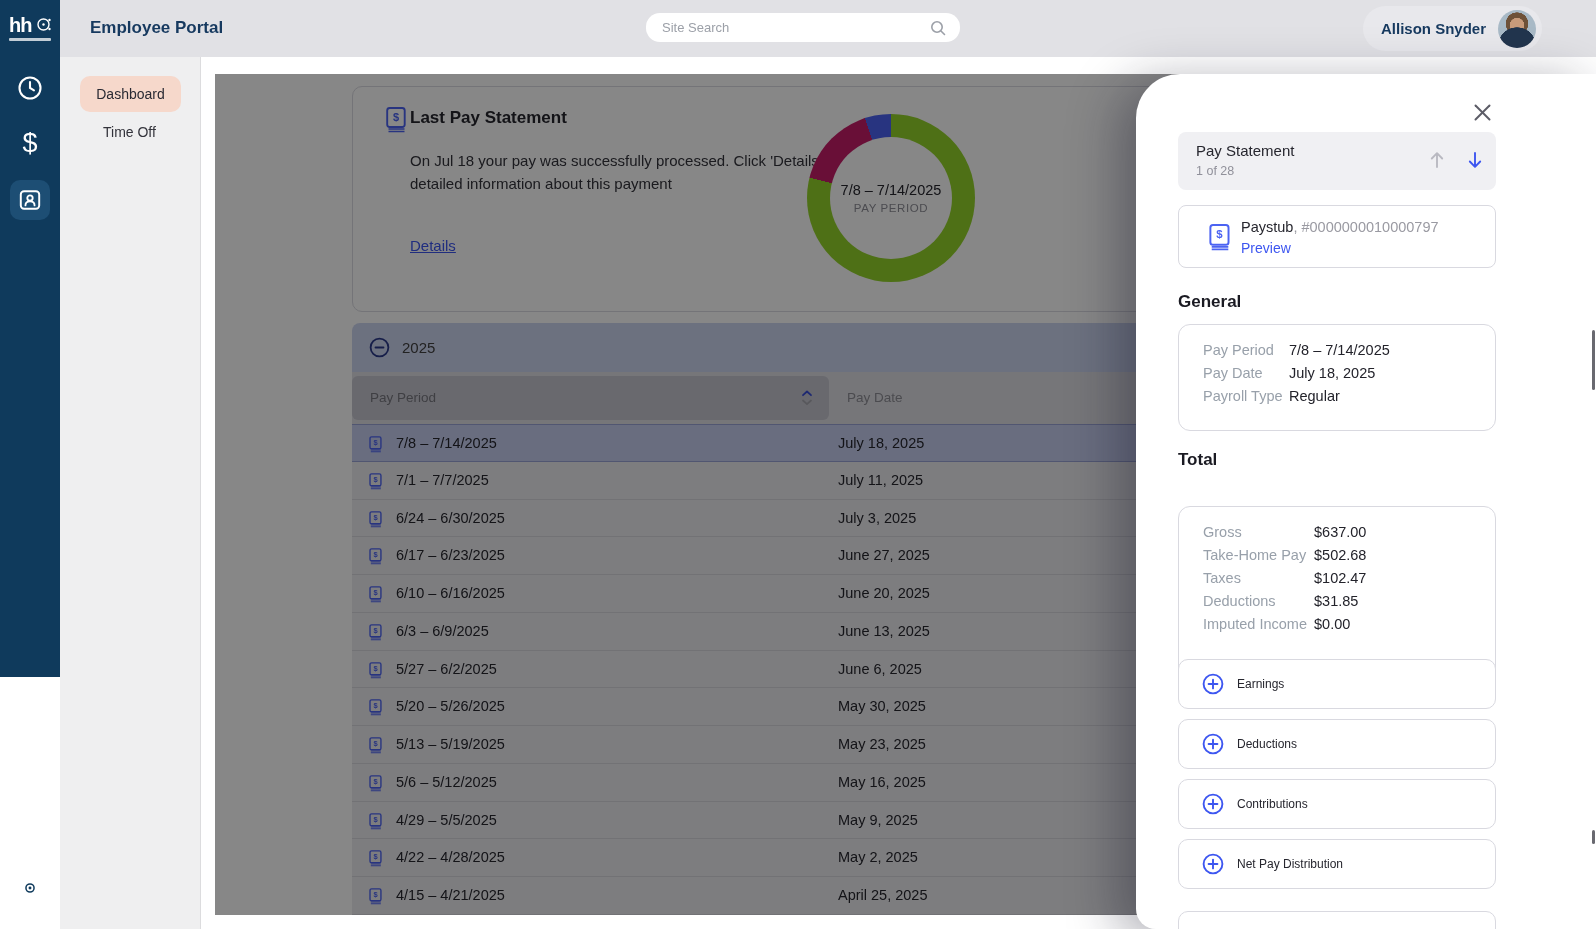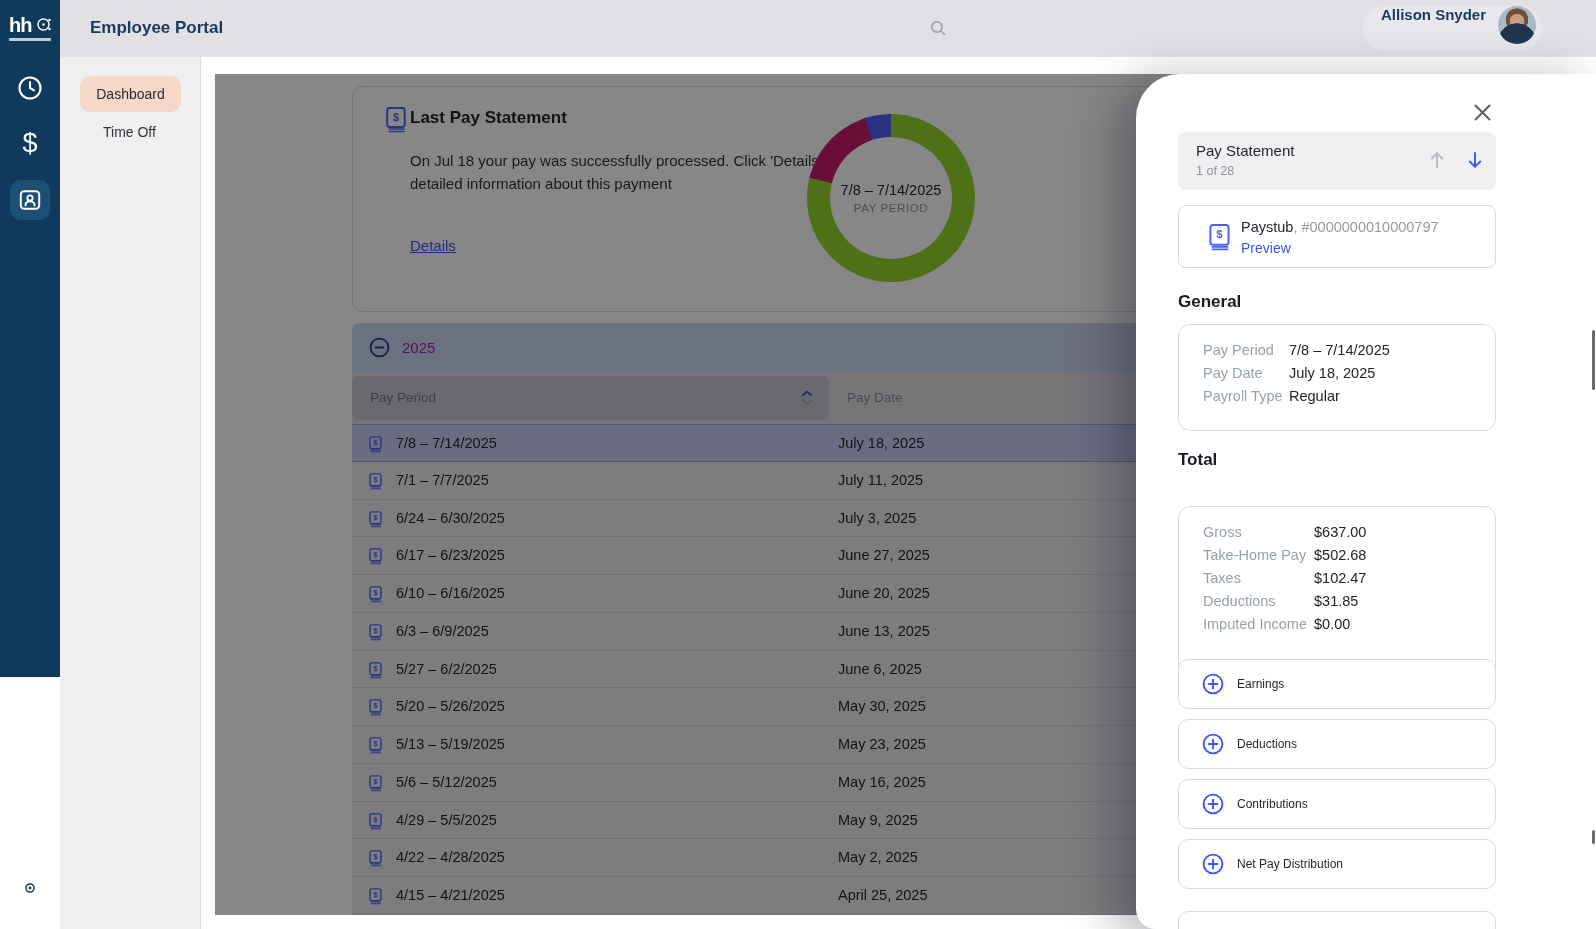--- a/index.html
+++ b/index.html
@@ -24,21 +24,21 @@
 
   
   .topbar { position:absolute; left:60px; top:0; width:1536px; height:57px; background:#E1E1E5; z-index:25; }
   .app-title { position:absolute; left:30px; top:18px; font-size:17px; font-weight:bold; color:#16395F; }
   .search { position:absolute; left:586px; top:13px; width:314px; height:29px; background:#fff;
             border:none; border-radius:14px; padding:0 36px 0 16px; font-size:13px; color:#3a3a42;
             font-family:"Liberation Sans", sans-serif; outline:none; }
   .search::placeholder { color:#9CA0A8; }
   .search-ic { position:absolute; left:868px; top:18px; }
   .userpill { position:absolute; right:54px; top:6px; height:45px; padding:0 6px 0 18px; background:#E8E8EC;
-              border-radius:23px; display:flex; gap:12px; }
+              border-radius:23px; display:flex; align-items:center; gap:12px; }
   .uname { font-size:15px; font-weight:bold; color:#16395F; }
   .avatar { width:38px; height:38px; border-radius:50%;
             background:
               radial-gradient(circle at 50% 96%, #22354e 0 46%, transparent 47%),
               radial-gradient(circle at 50% 40%, #c89b7b 0 24%, transparent 25%),
               radial-gradient(circle at 50% 36%, #6e5138 0 36%, transparent 37%),
               linear-gradient(#a8b9c6 0 100%); }
 
   
   .sidebar { position:absolute; left:60px; top:57px; width:141px; height:872px; background:#EFEFF0;
@@ -62,21 +62,21 @@
                  text-decoration:underline; cursor:pointer; }
   .donut { position:absolute; left:454px; top:27px; width:168px; height:168px; border-radius:50%; }
   .donut-hole { position:absolute; inset:23px; background:#fff; border-radius:50%;
                 display:flex; flex-direction:column; align-items:center; justify-content:center; gap:4px; }
   .donut-l1 { font-size:14.5px; color:#26262E; }
   .donut-l2 { font-size:11.5px; color:#8F8F98; letter-spacing:.6px; }
 
   .year-bar { position:absolute; left:137px; top:249px; width:1223px; height:49px; background:#CDD5F0;
               border-radius:8px 8px 0 0; display:flex; align-items:center; cursor:pointer; }
   .year-bar .minus { margin-left:17px; display:flex; }
-  .year-label { margin-left:12px; font-size:15px; color:#a21caf; }
+  .year-label { margin-left:12px; font-size:15px; color:#404040; }
 
   .thead { position:absolute; left:137px; top:298px; width:1223px; height:52px; background:#DFDFE4; }
   .th-period { position:absolute; left:0; top:4px; width:477px; height:44px; background:#C7C7D0;
                border-radius:6px; cursor:pointer; }
   .th-period .lbl { position:absolute; left:18px; top:14px; font-size:13.5px; color:#77777F; }
   .th-sort { position:absolute; left:448px; top:13px; }
   .th-date { position:absolute; left:495px; top:18px; font-size:13.5px; color:#8E8E96; cursor:pointer; }
 
   .rows { position:absolute; left:137px; top:350px; width:1223px; }
   .trow { position:relative; height:37.75px; background:#EDEDF0; border-bottom:1px solid #D8D8DD; cursor:pointer; }
@@ -166,20 +166,21 @@
           <line x1="17" y1="7" x2="18.7" y2="5.3"></line>
       </g>
       <circle cx="12" cy="12" r="5.4" fill="#0F3A5C" stroke="#fff" stroke-width="1.9"></circle>
       <circle cx="12" cy="12" r="2.2" fill="none" stroke="#fff" stroke-width="1.7"></circle>
     </svg>
   </div>
 </div>
 
 <div class="topbar">
   <div class="app-title">Employee Portal</div>
+  <input class="search" type="text" placeholder="Site Search" style="">
   <span class="search-ic">
     <svg width="20" height="20" viewBox="0 0 20 20">
         <circle cx="9" cy="9" r="5.2" fill="none" stroke="#9CA0A8" stroke-width="1.6"></circle>
         <line x1="13" y1="13" x2="16.5" y2="16.5" stroke="#9CA0A8" stroke-width="1.6" stroke-linecap="round"></line>
       </svg>
   </span>
   <div class="userpill">
     <span class="uname">Allison Snyder</span>
     <span class="avatar"></span>
   </div>

